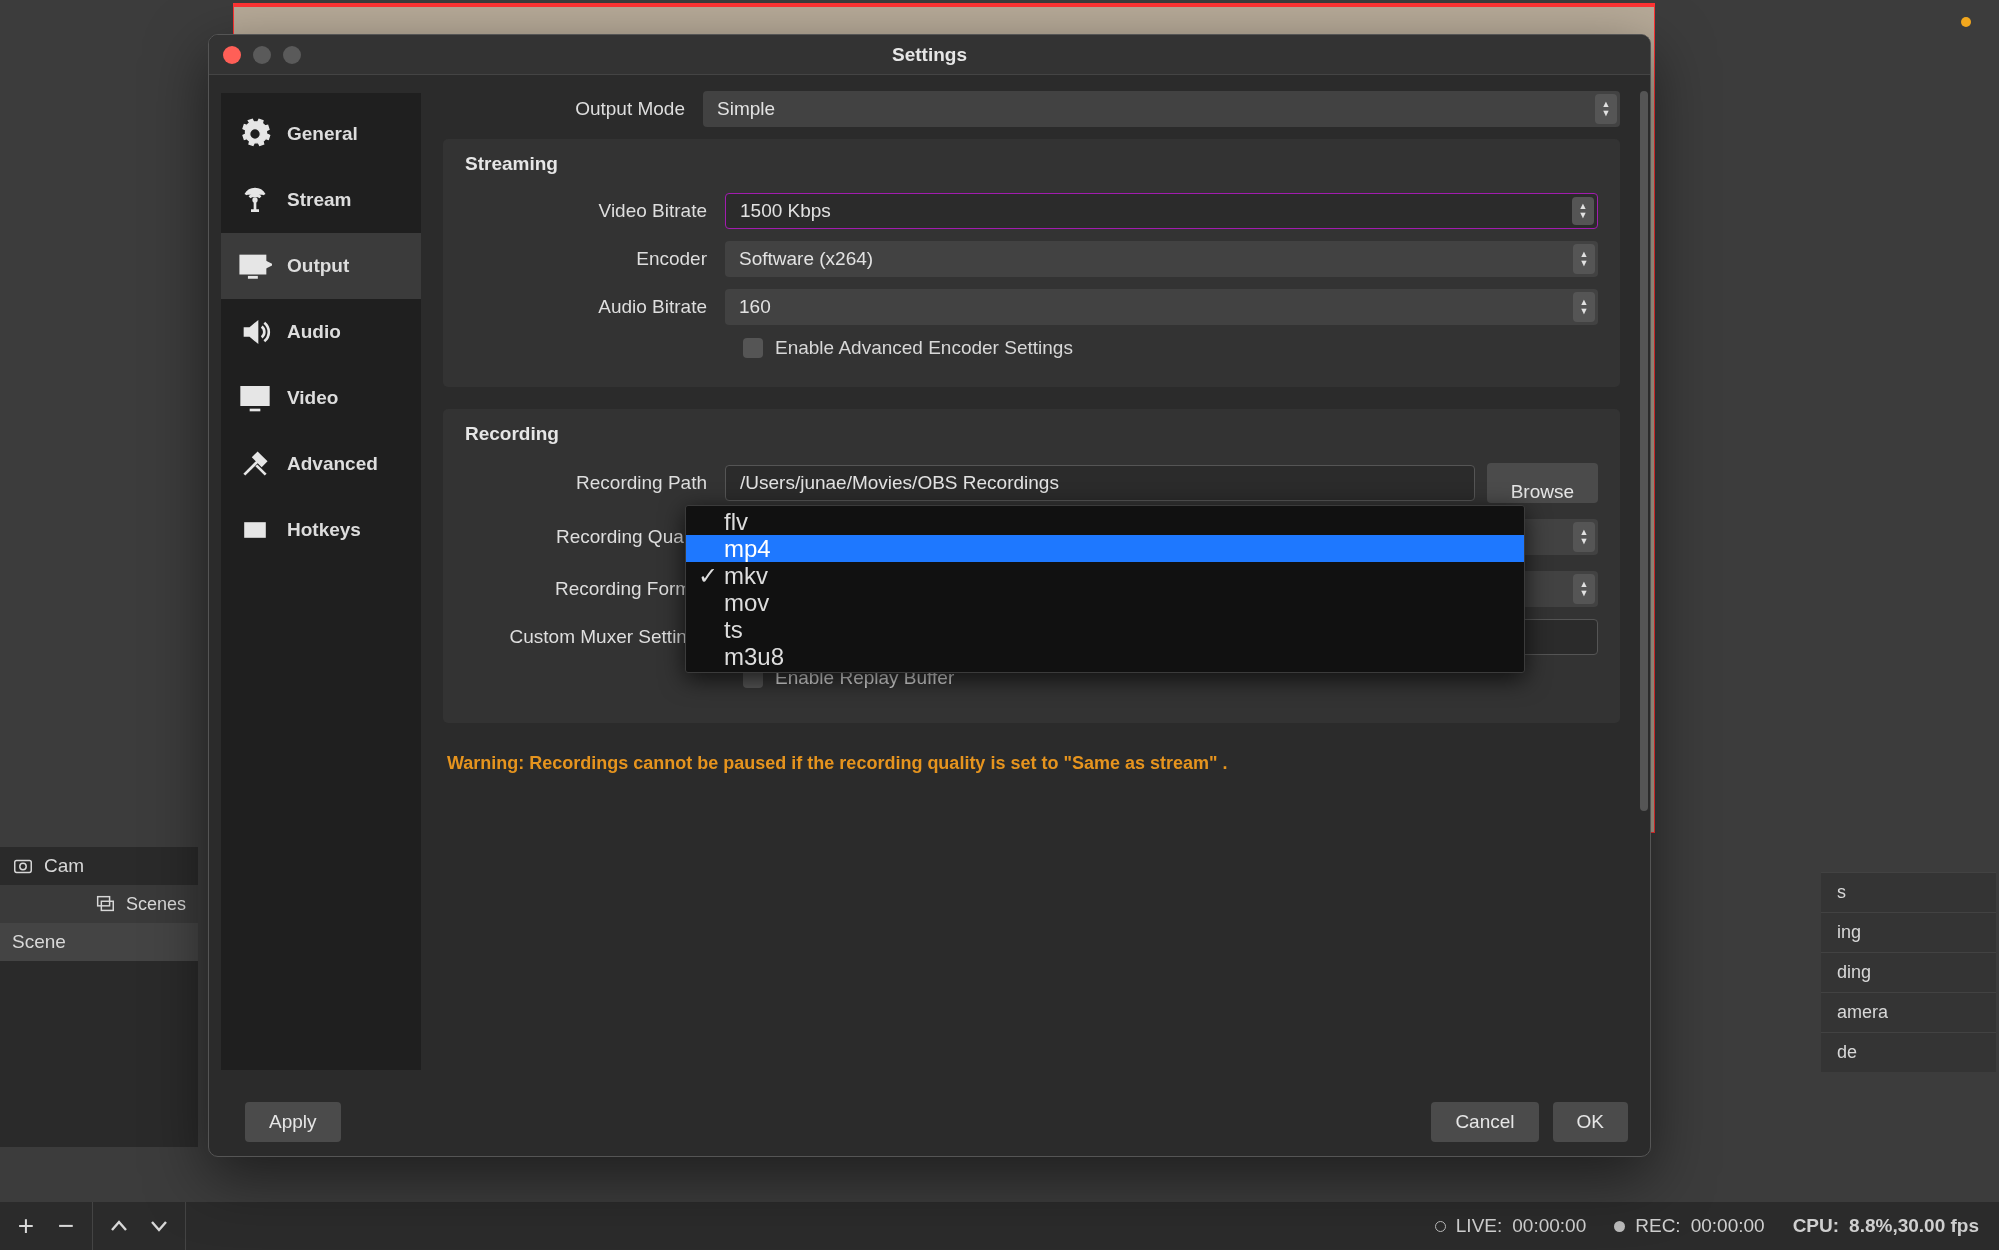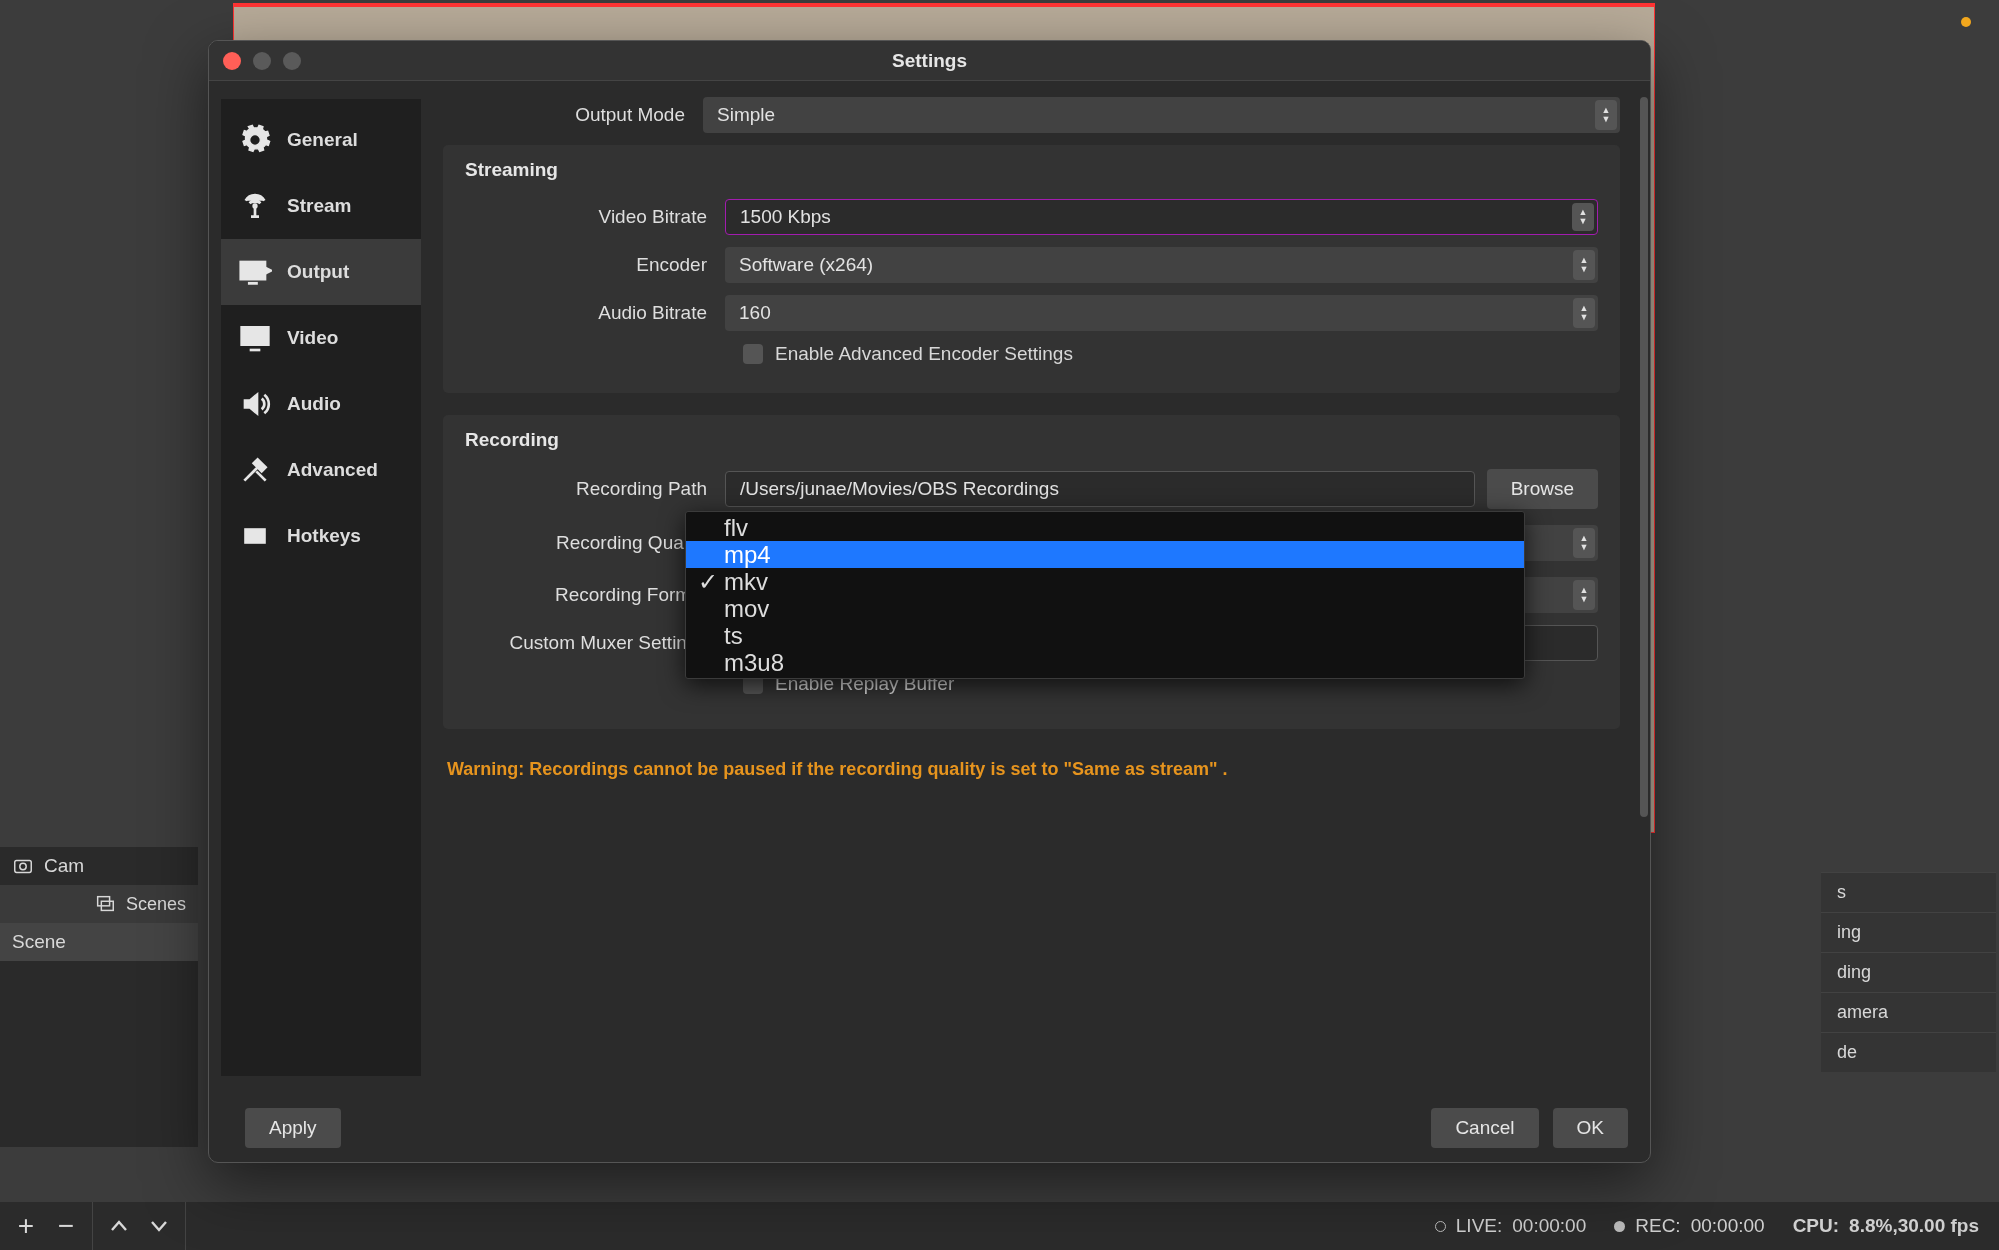--- a/index.html
+++ b/index.html
@@ -25,21 +25,21 @@
   .dot{width:11px;height:11px;border-radius:50%;}
   .dot.hollow{border:1.5px solid #bbb;}
   .dot.filled{background:#bbb;}
   .bold{font-weight:600;}
 
   
   .controls{position:absolute;right:3px;top:872px;width:175px;}
   .ctrl-row{height:40px;display:flex;align-items:center;padding-left:16px;background:#343434;border-top:1px solid #424242;font-size:18px;}
 
   
-  .dlg{position:absolute;left:208px;top:40px;width:1443px;height:1123px;background:#2b2b2b;border:1px solid #555;border-radius:10px;overflow:hidden;box-shadow:0 20px 60px rgba(0,0,0,.5);}
+  .dlg{position:absolute;left:208px;top:34px;width:1443px;height:1123px;background:#2b2b2b;border:1px solid #555;border-radius:10px;overflow:hidden;box-shadow:0 20px 60px rgba(0,0,0,.5);}
   .titlebar{height:40px;background:#333;display:flex;align-items:center;position:relative;border-bottom:1px solid #444;}
   .traffic{position:absolute;left:14px;display:flex;gap:12px;}
   .tl{width:18px;height:18px;border-radius:50%;}
   .tl.cl{background:#ff5f57;} .tl.mn{background:#5a5a5a;} .tl.mx{background:#5a5a5a;}
   .titlebar .title{margin:0 auto;font-size:19px;font-weight:600;color:#e6e6e6;}
 
   .dlg-body{display:flex;height:calc(100% - 40px - 68px);}
 
   .sidebar{width:200px;background:#1f1f1f;padding:8px 0;flex-shrink:0;margin:18px 0 18px 12px;}
   .sitem{height:66px;display:flex;align-items:center;gap:14px;padding:0 16px;font-size:19px;font-weight:600;color:#ddd;}
@@ -194,35 +194,35 @@
             <svg viewBox="0 0 24 24" width="34" height="34" fill="none" stroke="#e6e6e6" stroke-width="2">
               <rect x="2" y="5" width="17" height="12"></rect>
               <path d="M19 9l4 2-4 2"></path>
               <path d="M7 20h7"></path>
             </svg>
           </span>
         <span>Output</span>
       </div>
       <div class="sitem">
         <span class="sico">
+            <svg viewBox="0 0 24 24" width="32" height="32" fill="#e6e6e6">
+              <path d="M4 9v6h4l6 5V4L8 9H4z"></path>
+              <path d="M17 8a5 5 0 010 8M19 5a9 9 0 010 14" fill="none" stroke="#e6e6e6" stroke-width="2"></path>
+            </svg>
+          </span>
+        <span>Audio</span>
+      </div>
+      <div class="sitem">
+        <span class="sico">
             <svg viewBox="0 0 24 24" width="32" height="32" fill="none" stroke="#e6e6e6" stroke-width="2">
               <rect x="2" y="4" width="20" height="13"></rect>
               <path d="M8 21h8"></path>
             </svg>
           </span>
         <span>Video</span>
-      </div>
-      <div class="sitem">
-        <span class="sico">
-            <svg viewBox="0 0 24 24" width="32" height="32" fill="#e6e6e6">
-              <path d="M4 9v6h4l6 5V4L8 9H4z"></path>
-              <path d="M17 8a5 5 0 010 8M19 5a9 9 0 010 14" fill="none" stroke="#e6e6e6" stroke-width="2"></path>
-            </svg>
-          </span>
-        <span>Audio</span>
       </div>
       <div class="sitem">
         <span class="sico">
             <svg viewBox="0 0 24 24" width="32" height="32" fill="none" stroke="#e6e6e6" stroke-width="2">
               <path d="M4 20L14 10"></path>
               <path d="M14 4l6 6-3 3-6-6z" fill="#e6e6e6"></path>
               <path d="M20 20l-7-7"></path>
             </svg>
           </span>
         <span>Advanced</span>
@@ -278,21 +278,21 @@
         </div>
       </div>
 
       <div class="panel" style="position:relative;padding-bottom:24px;">
         <h3>Recording</h3>
         <div class="form-row">
           <label>Recording Path</label>
           <div class="input" style="background:#2b2b2b;border:1px solid #555;">
             <span>/Users/junae/Movies/OBS Recordings</span>
           </div>
-          <div class="btn" style="margin-left:12px;height:40px;">
+          <div class="btn" style="margin-left:12px;height:40px;align-items:flex-end;">
               <span>Browse</span>
             </div>
         </div>
 
         <div class="form-row" style="height:44px;">
           <label>Recording Quality</label>
           <div class="combo">
               <span class="stepper">▲<br>▼</span>
             </div>
         </div>

